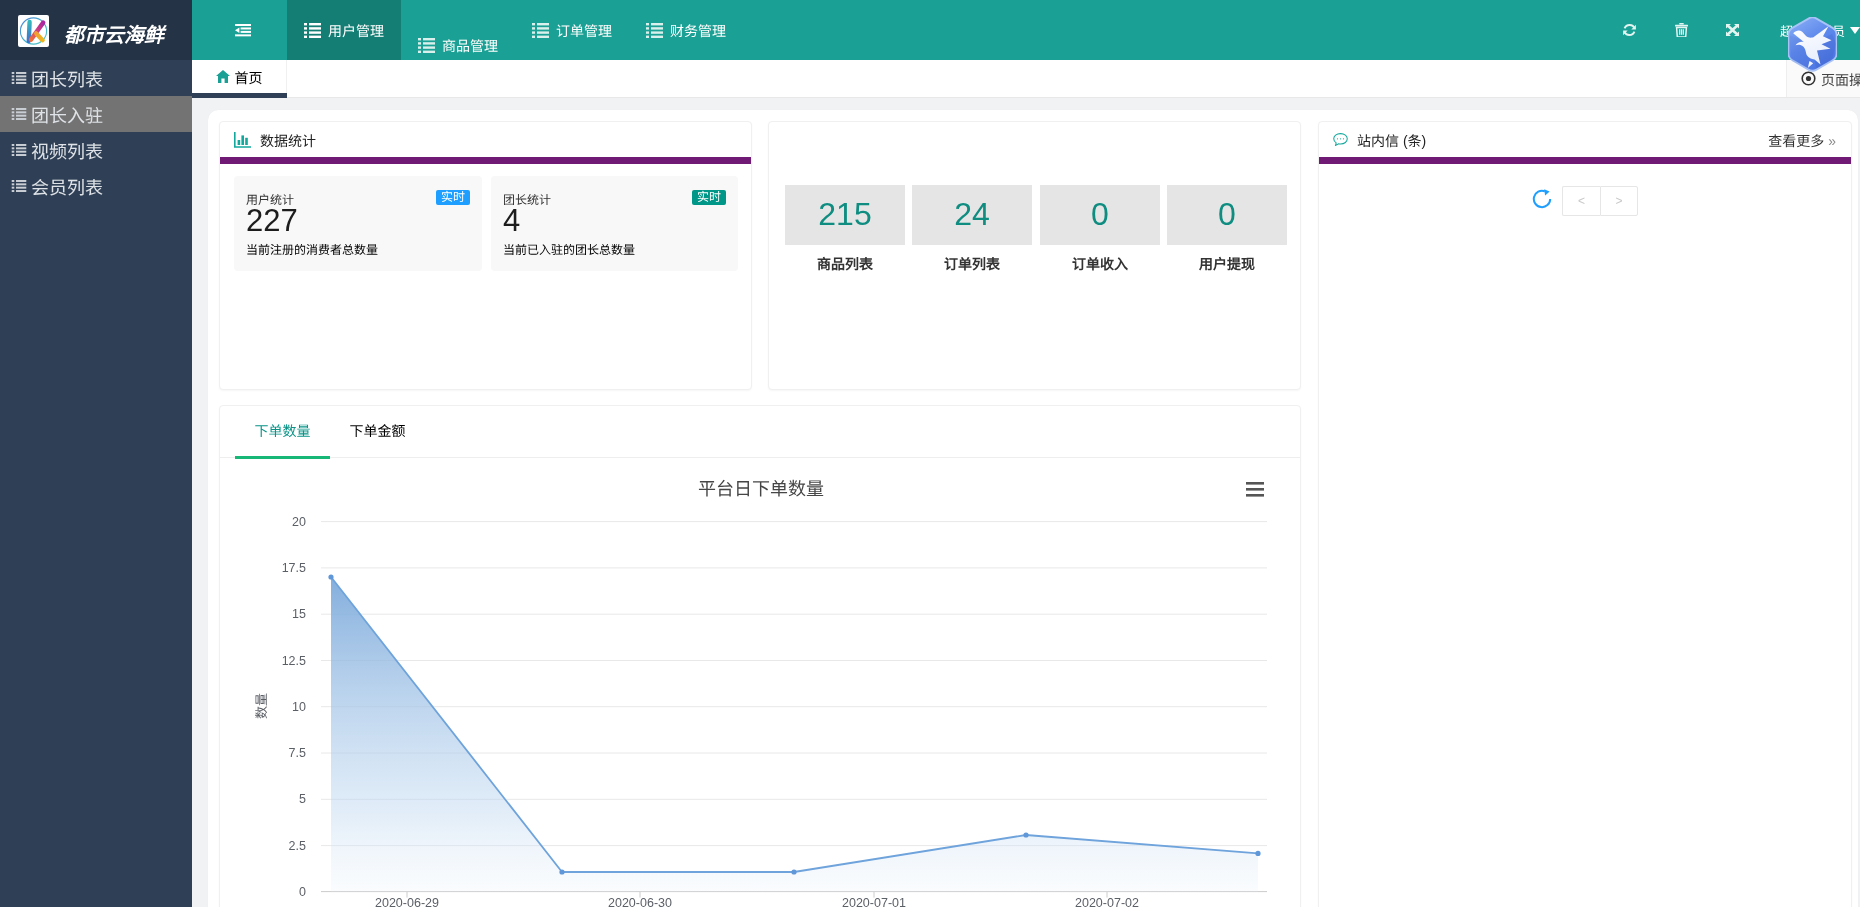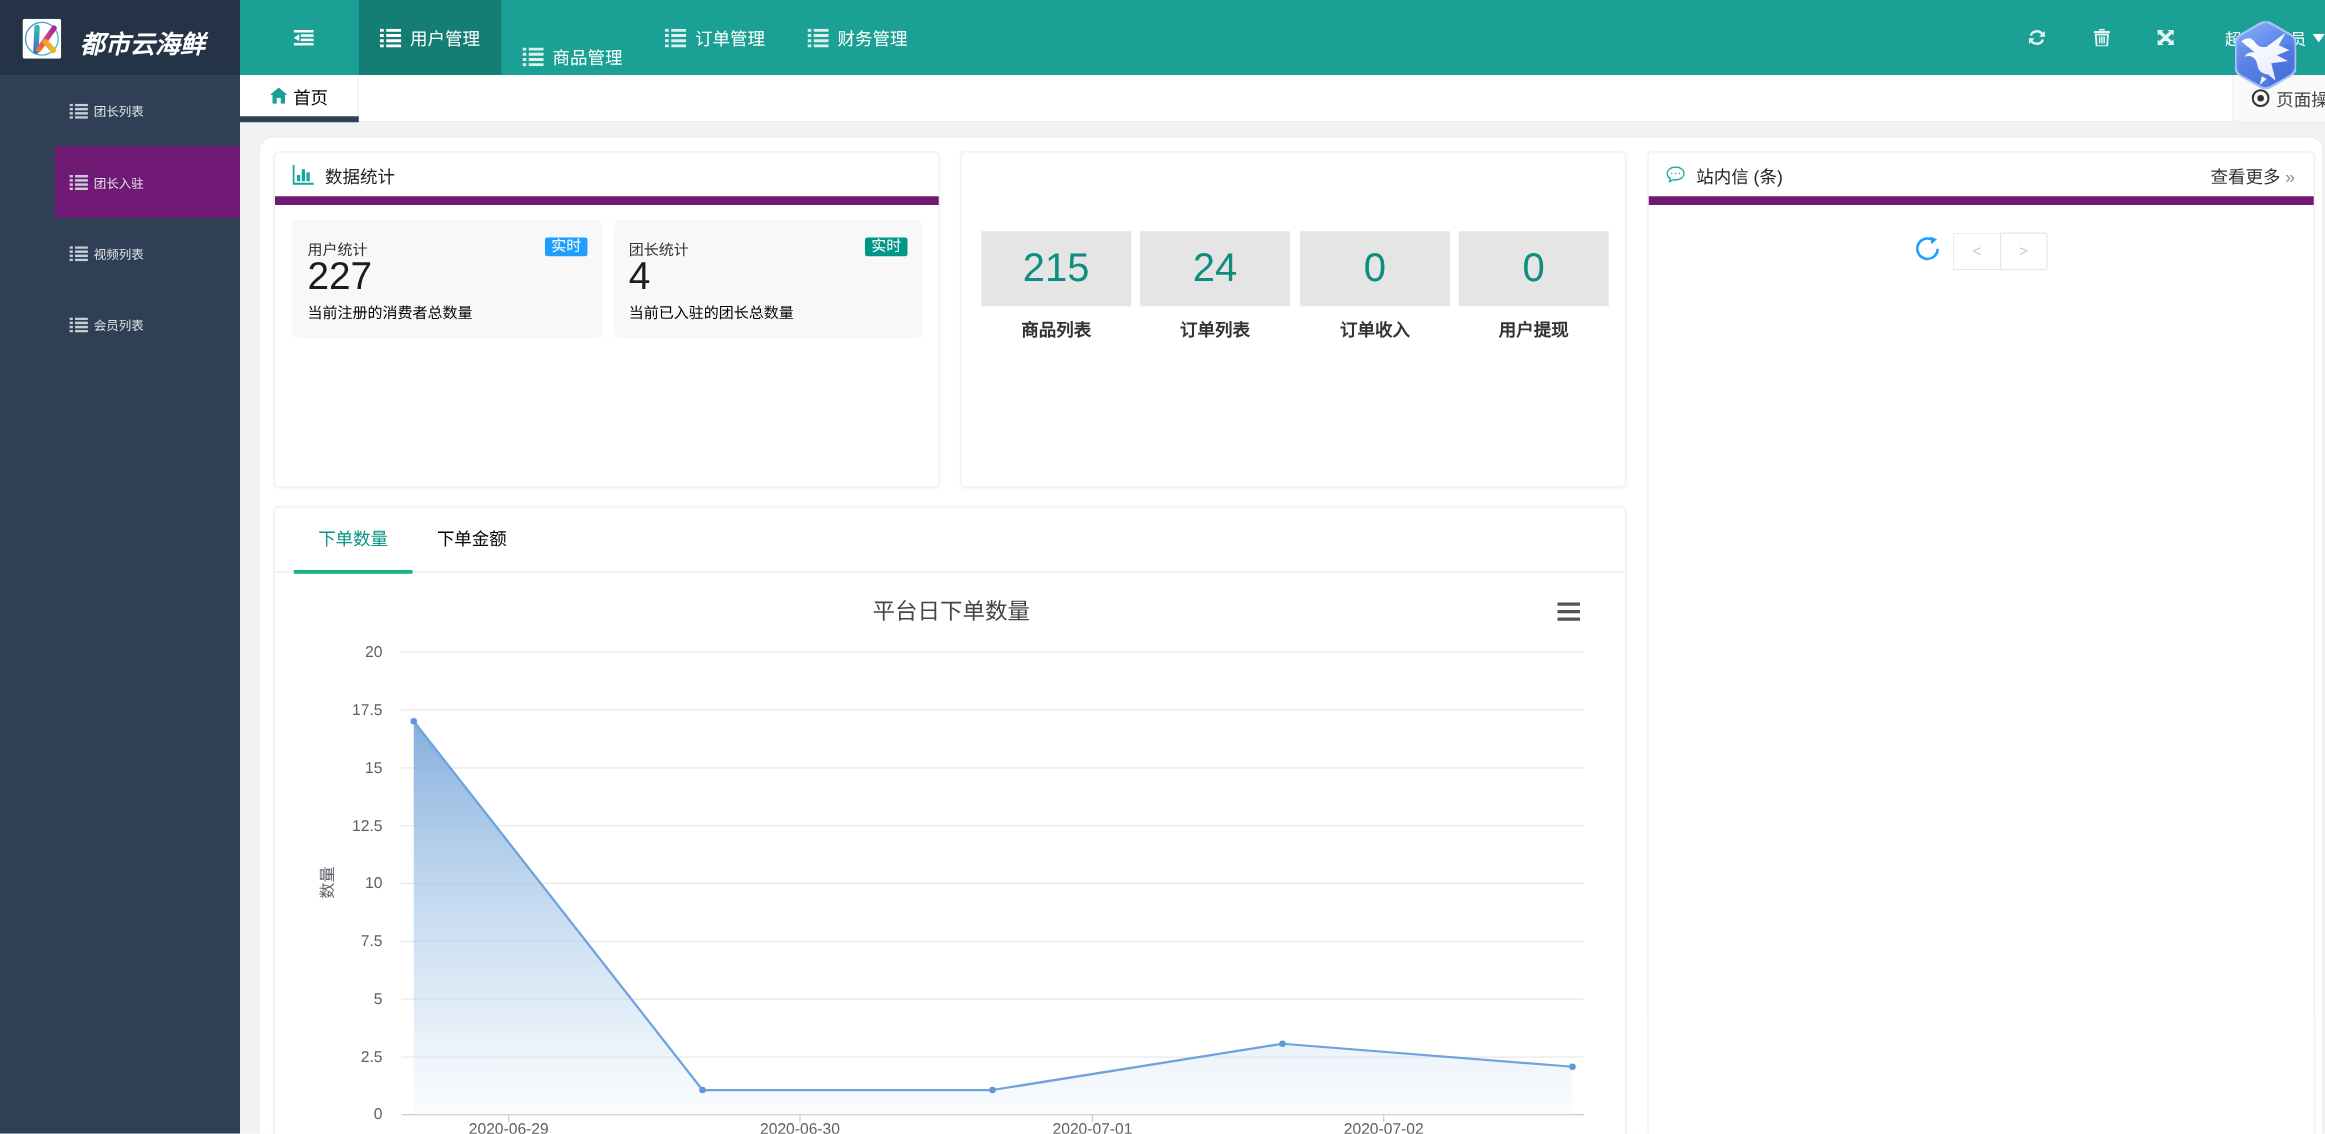--- a/index.html
+++ b/index.html
@@ -16,22 +16,22 @@
 .nav-item svg{margin-right:7px;}
 .admin{position:absolute;top:0;left:1780px;height:60px;display:flex;align-items:center;color:#fff;font-size:13px;white-space:nowrap;}
 
 .tabbar{position:absolute;left:192px;top:60px;width:1668px;height:38px;background:#fff;border-bottom:1px solid #e8e8e8;}
 .tab-home{position:absolute;left:192px;top:60px;width:95px;height:33px;background:#fff;border-right:1px solid #f0f0f0;display:flex;align-items:center;justify-content:center;color:#000000;font-size:14px;}
 .tab-home svg{margin-right:5px;}
 .tab-home-bar{position:absolute;left:192px;top:93px;width:95px;height:5px;background:#2f4056;}
 .tab-right{position:absolute;left:1786px;top:60px;width:74px;height:37px;background:#fafafa;border-left:1px solid #eee;display:flex;align-items:center;color:#444;font-size:14px;padding-left:14px;white-space:nowrap;overflow:hidden;}
 
 .sidebar{position:absolute;left:0;top:60px;width:192px;height:847px;background:#2f4056;}
-.side-item{height:57px;display:flex;align-items:center;color:#dfe2e6;font-size:10px;padding-left:11px;margin-left:44px;}
-.side-item.on{background:#701a75;}
+.side-item{height:36px;display:flex;align-items:center;color:#dfe2e6;font-size:18px;padding-left:11px;}
+.side-item.on{background:#737373;}
 .side-item svg{margin-right:4px;}
 
 .content{position:absolute;left:192px;top:98px;width:1668px;height:809px;background:#f1f2f3;}
 .pagewrap{position:absolute;left:208px;top:110px;width:1650px;height:812px;background:#fff;border-radius:10px;box-shadow:0 0 1px rgba(0,0,0,.06);}
 .card{position:absolute;background:#fff;border:1px solid #f0f0f0;border-radius:4px;box-shadow:0 1px 2px rgba(0,0,0,.04);}
 .card-head{height:42px;border-bottom:7px solid #701a75;display:flex;align-items:center;padding-left:14px;font-size:14px;color:#222;}
 .card-head svg{margin-right:9px;}
 
 .statbox{position:absolute;background:#f8f8f8;border-radius:4px;}
 .statbox .lbl{position:absolute;left:12px;top:14px;font-size:12px;color:#333;}

